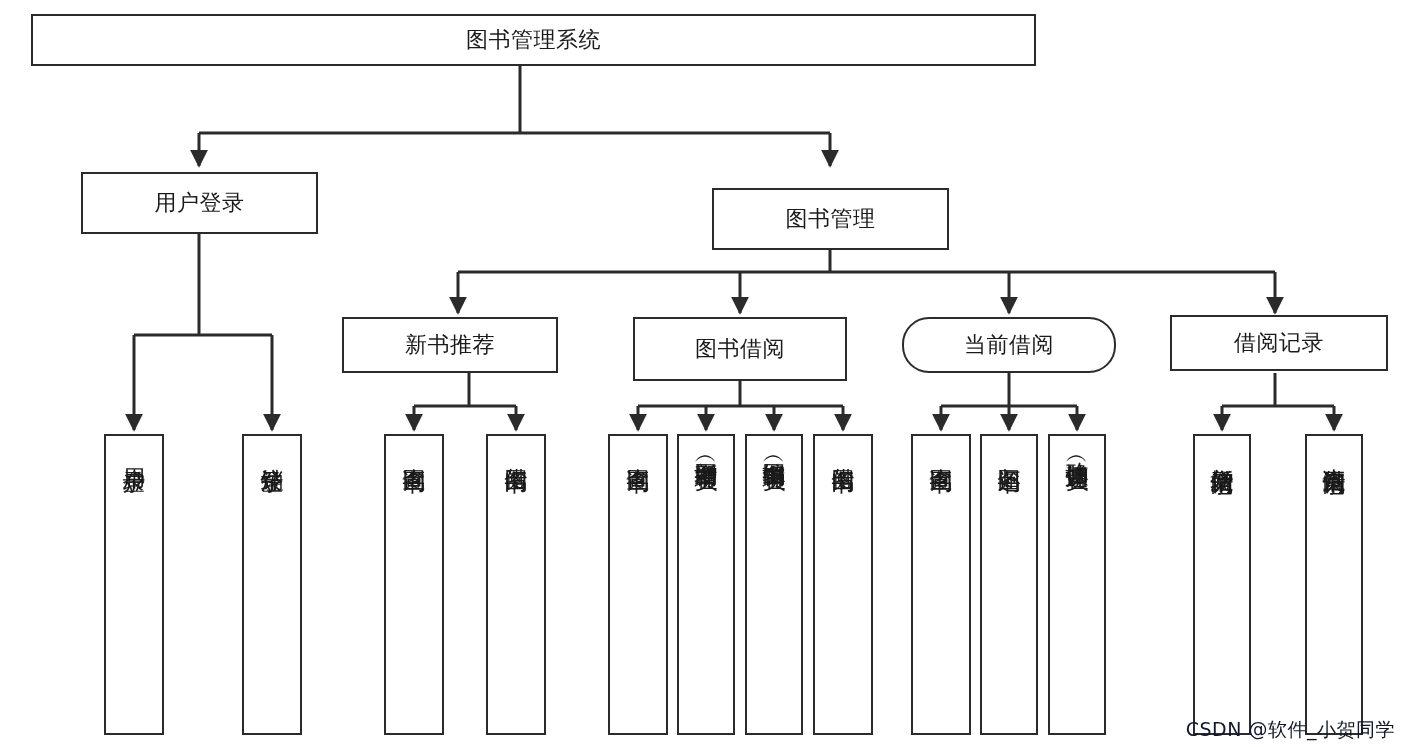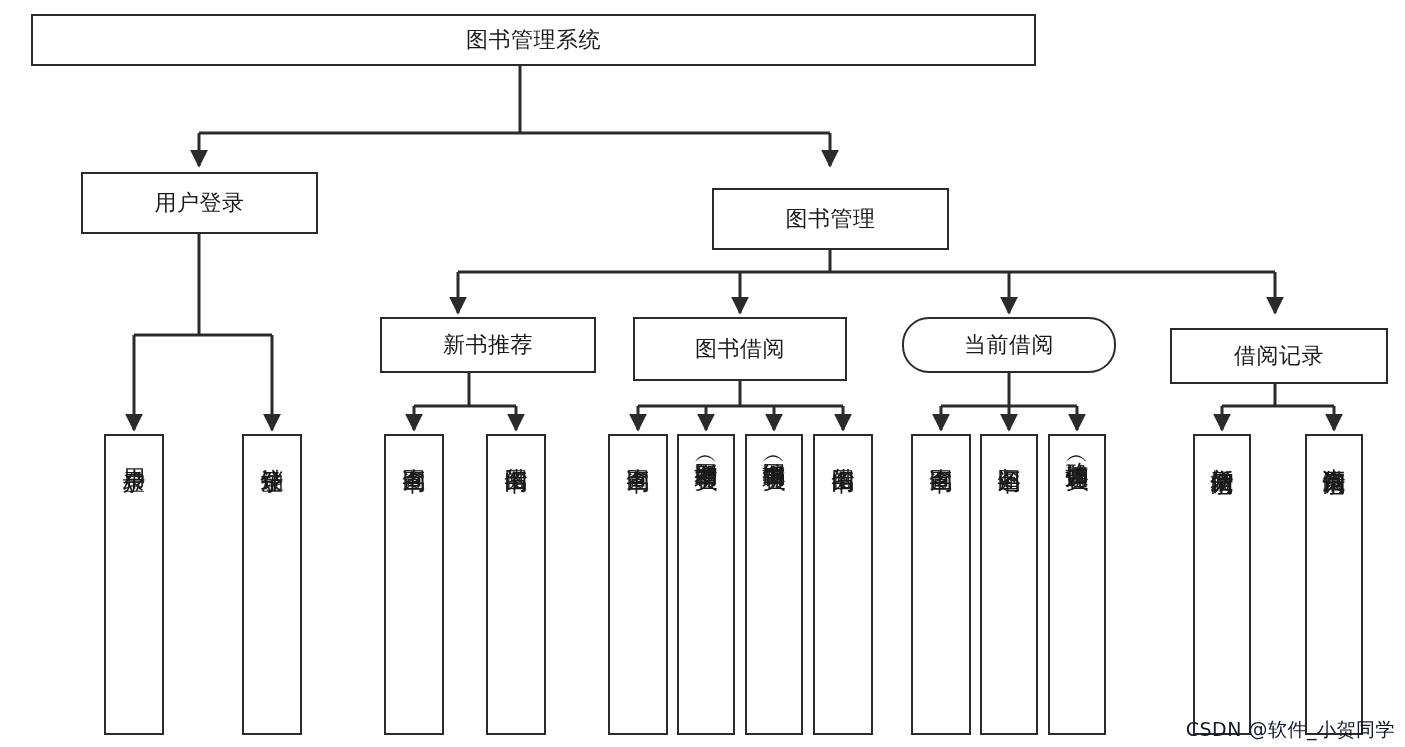--- a/index.html
+++ b/index.html
@@ -129,30 +129,30 @@
     <span class="node-label">图书管理系统</span>
   </div>
 
   <div class="node horizontal" style="left:81px; top:172px; width:237px; height:62px;">
     <span class="node-label">用户登录</span>
   </div>
   <div class="node horizontal" style="left:712px; top:188px; width:237px; height:62px;">
     <span class="node-label">图书管理</span>
   </div>
 
-  <div class="node horizontal" style="left:380px; top:317px; width:216px; height:56px;">
+  <div class="node horizontal" style="left:342px; top:317px; width:216px; height:56px;">
     <span class="node-label">新书推荐</span>
   </div>
   <div class="node horizontal" style="left:633px; top:317px; width:214px; height:64px;">
     <span class="node-label">图书借阅</span>
   </div>
   <div class="node horizontal" style="left:902px; top:317px; width:214px; height:56px;border-radius:27px;">
     <span class="node-label">当前借阅</span>
   </div>
-  <div class="node horizontal" style="left:1170px; top:328px; width:218px; height:56px;">
+  <div class="node horizontal" style="left:1170px; top:315px; width:218px; height:56px;">
     <span class="node-label">借阅记录</span>
   </div>
 
   <div class="node vertical" style="left:104px; top:434px; width:60px; height:301px;">
     <span class="node-label">用户登录</span>
   </div>
   <div class="node vertical" style="left:242px; top:434px; width:60px; height:301px;">
     <span class="node-label">注销登录</span>
   </div>
 

